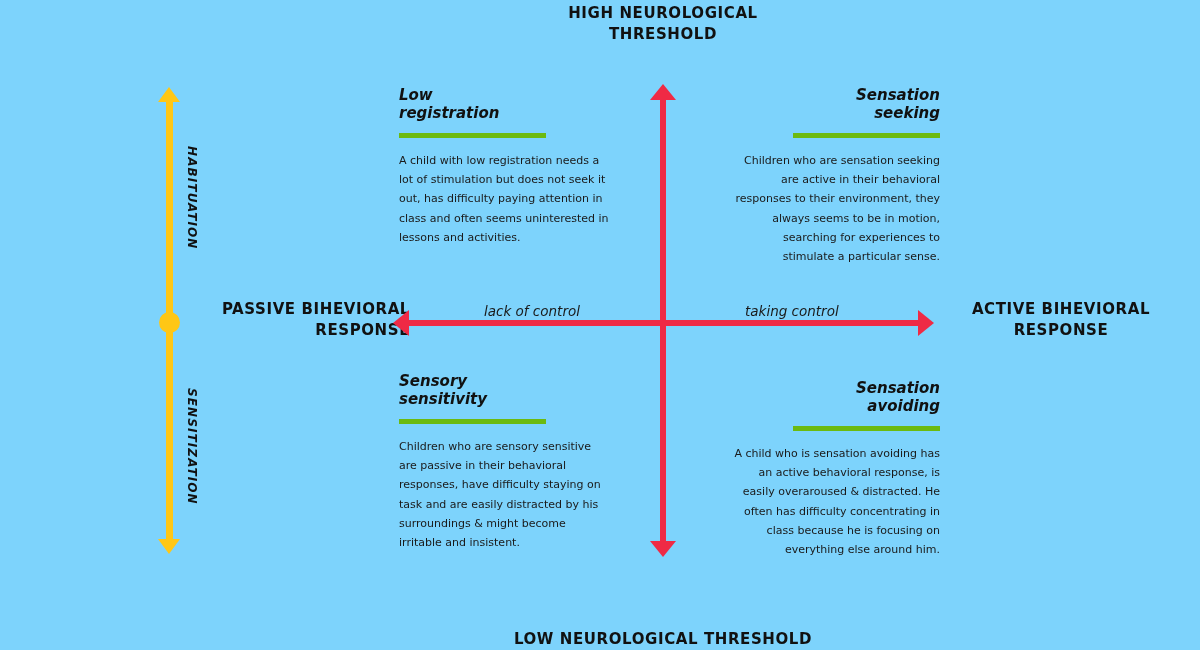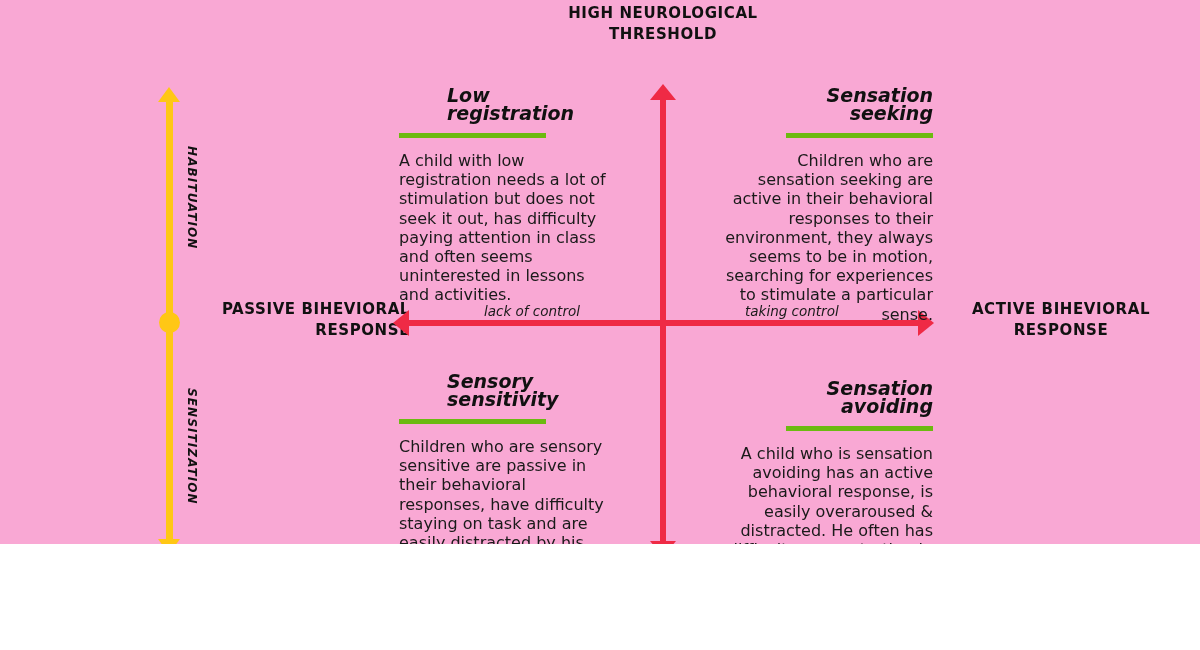--- a/index.html
+++ b/index.html
@@ -3,22 +3,22 @@
 <meta charset="utf-8">
 <style>
   html, body {
     margin: 0;
     padding: 0;
     background: #ffffff;
   }
   #canvas {
     position: relative;
     width: 1200px;
-    height: 544px;
-    background: #f9a8d4;
+    height: 650px;
+    background: #7dd3fc;
     font-family: "DejaVu Sans", sans-serif;
     overflow: hidden;
   }
 
   
   .pole-label {
     position: absolute;
     width: 300px;
     text-align: center;
     font-family: "DejaVu Sans", sans-serif;
@@ -159,43 +159,42 @@
 
   
   .quadrant {
     position: absolute;
     width: 210px;
   }
   .q-title {
     font-family: "DejaVu Sans", sans-serif;
     font-weight: bold;
     font-style: italic;
-    font-size: 19px;
+    font-size: 15px;
     line-height: 18px;
     color: #111111;
     white-space: pre-line;
-    margin-left: 48px;
   }
   .q-rule {
     height: 5px;
     background: #6cba10;
     margin-top: 11px;
     margin-bottom: 13px;
     width: 147px;
   }
   .q-body {
     font-family: "DejaVu Sans", sans-serif;
-    font-size: 16px;
+    font-size: 11px;
     line-height: 19.2px;
     color: #1a1a1a;
     white-space: pre-line;
   }
 
   .q-left  { text-align: left;  left: 399px; }
-  .q-right { text-align: right; right: 267px; }
+  .q-right { text-align: right; right: 260px; }
   .q-right .q-rule { margin-left: auto; }
 
   #q-low-registration   { top: 86px; }
   #q-sensation-seeking  { top: 86px; }
   #q-sensory-sensitivity{ top: 372px; }
   #q-sensation-avoiding { top: 379px; }
 </style>
 </head>
 <body>
 

